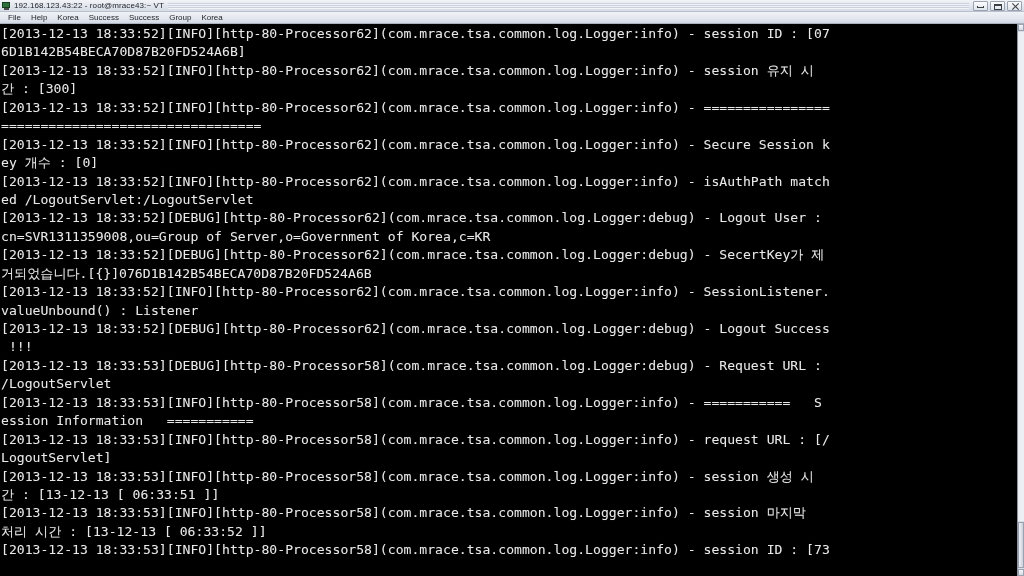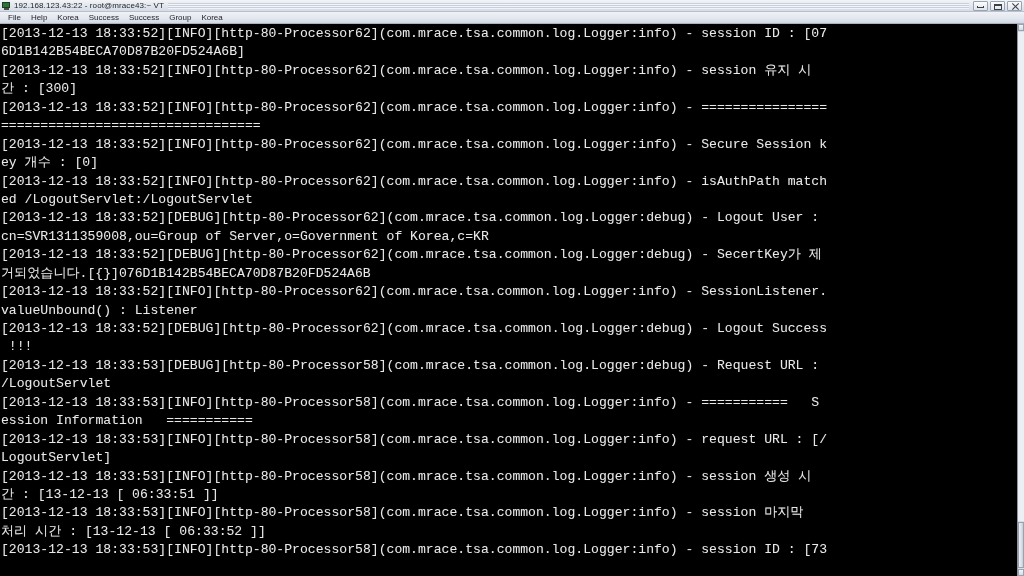--- a/index.html
+++ b/index.html
@@ -156,21 +156,20 @@
     padding: 1px 0 0 1px;
     box-sizing: border-box;
     overflow: hidden;
     white-space: pre;
     text-shadow: 0 0 1px rgba(255,255,255,0.18);
   }
   .term .ln {
     height: 18.45px;
     white-space: pre;
     overflow: hidden;
-    font-family: Liberation Mono, monospace;
   }
   
   .term-scroll {
     width: 7px;
     flex: 0 0 7px;
     background: #d8dde6;
     border-left: 1px solid #8e96a4;
     box-sizing: border-box;
     position: relative;
   }

